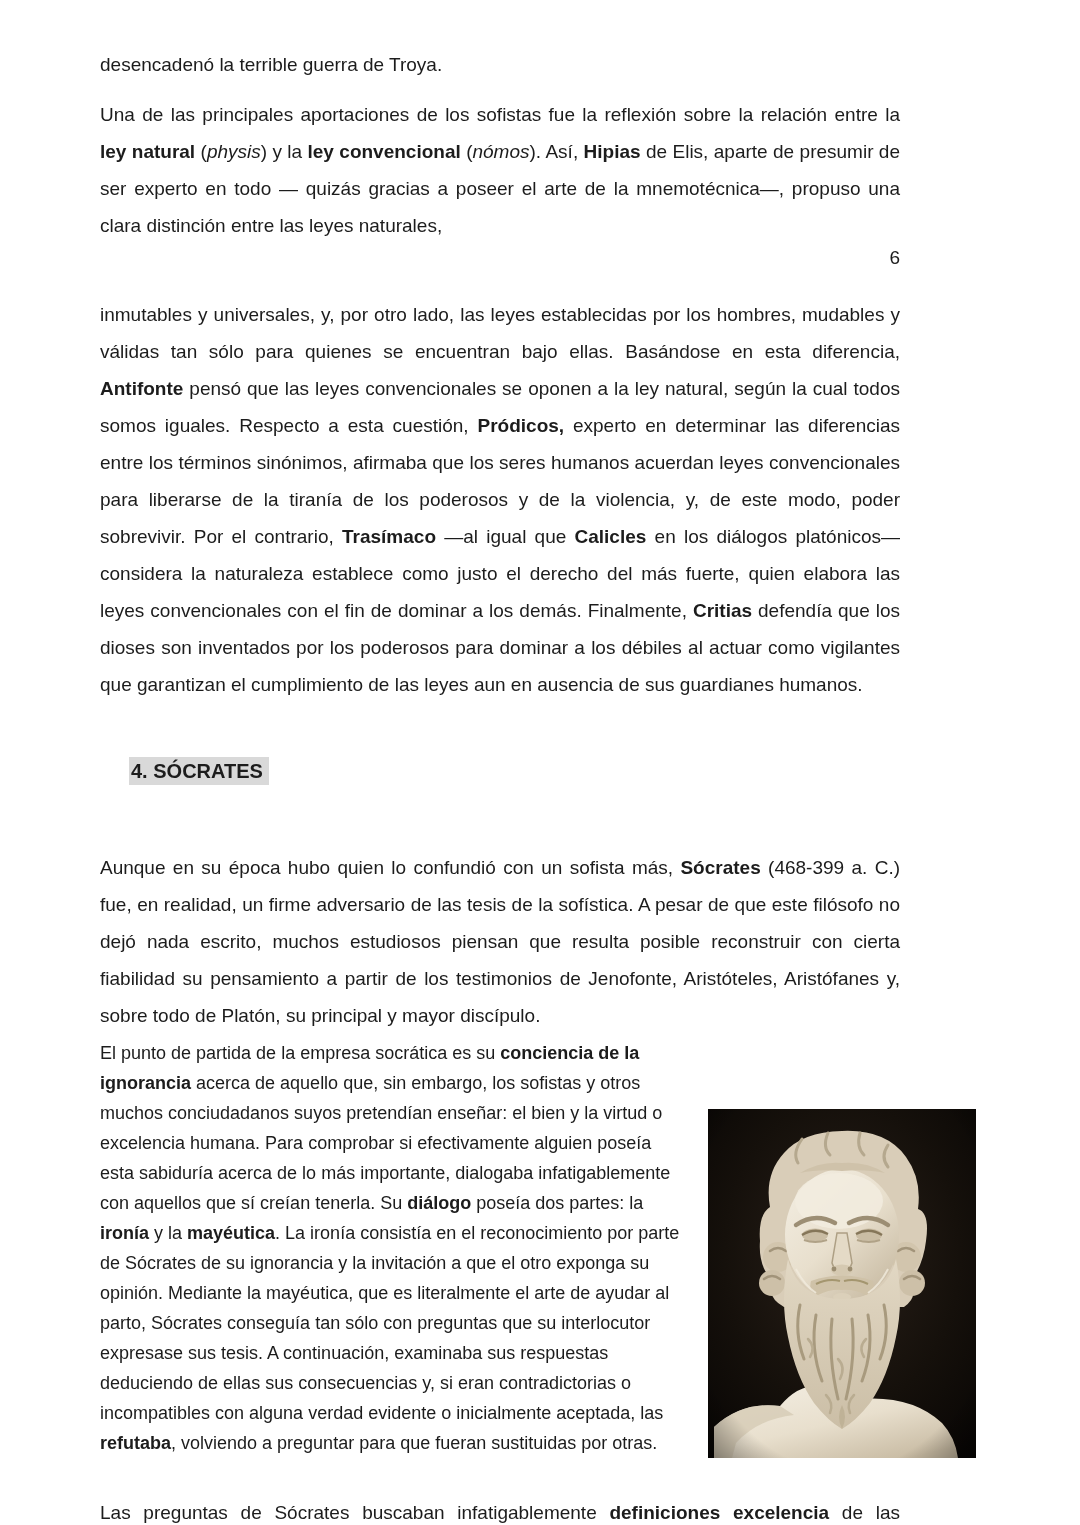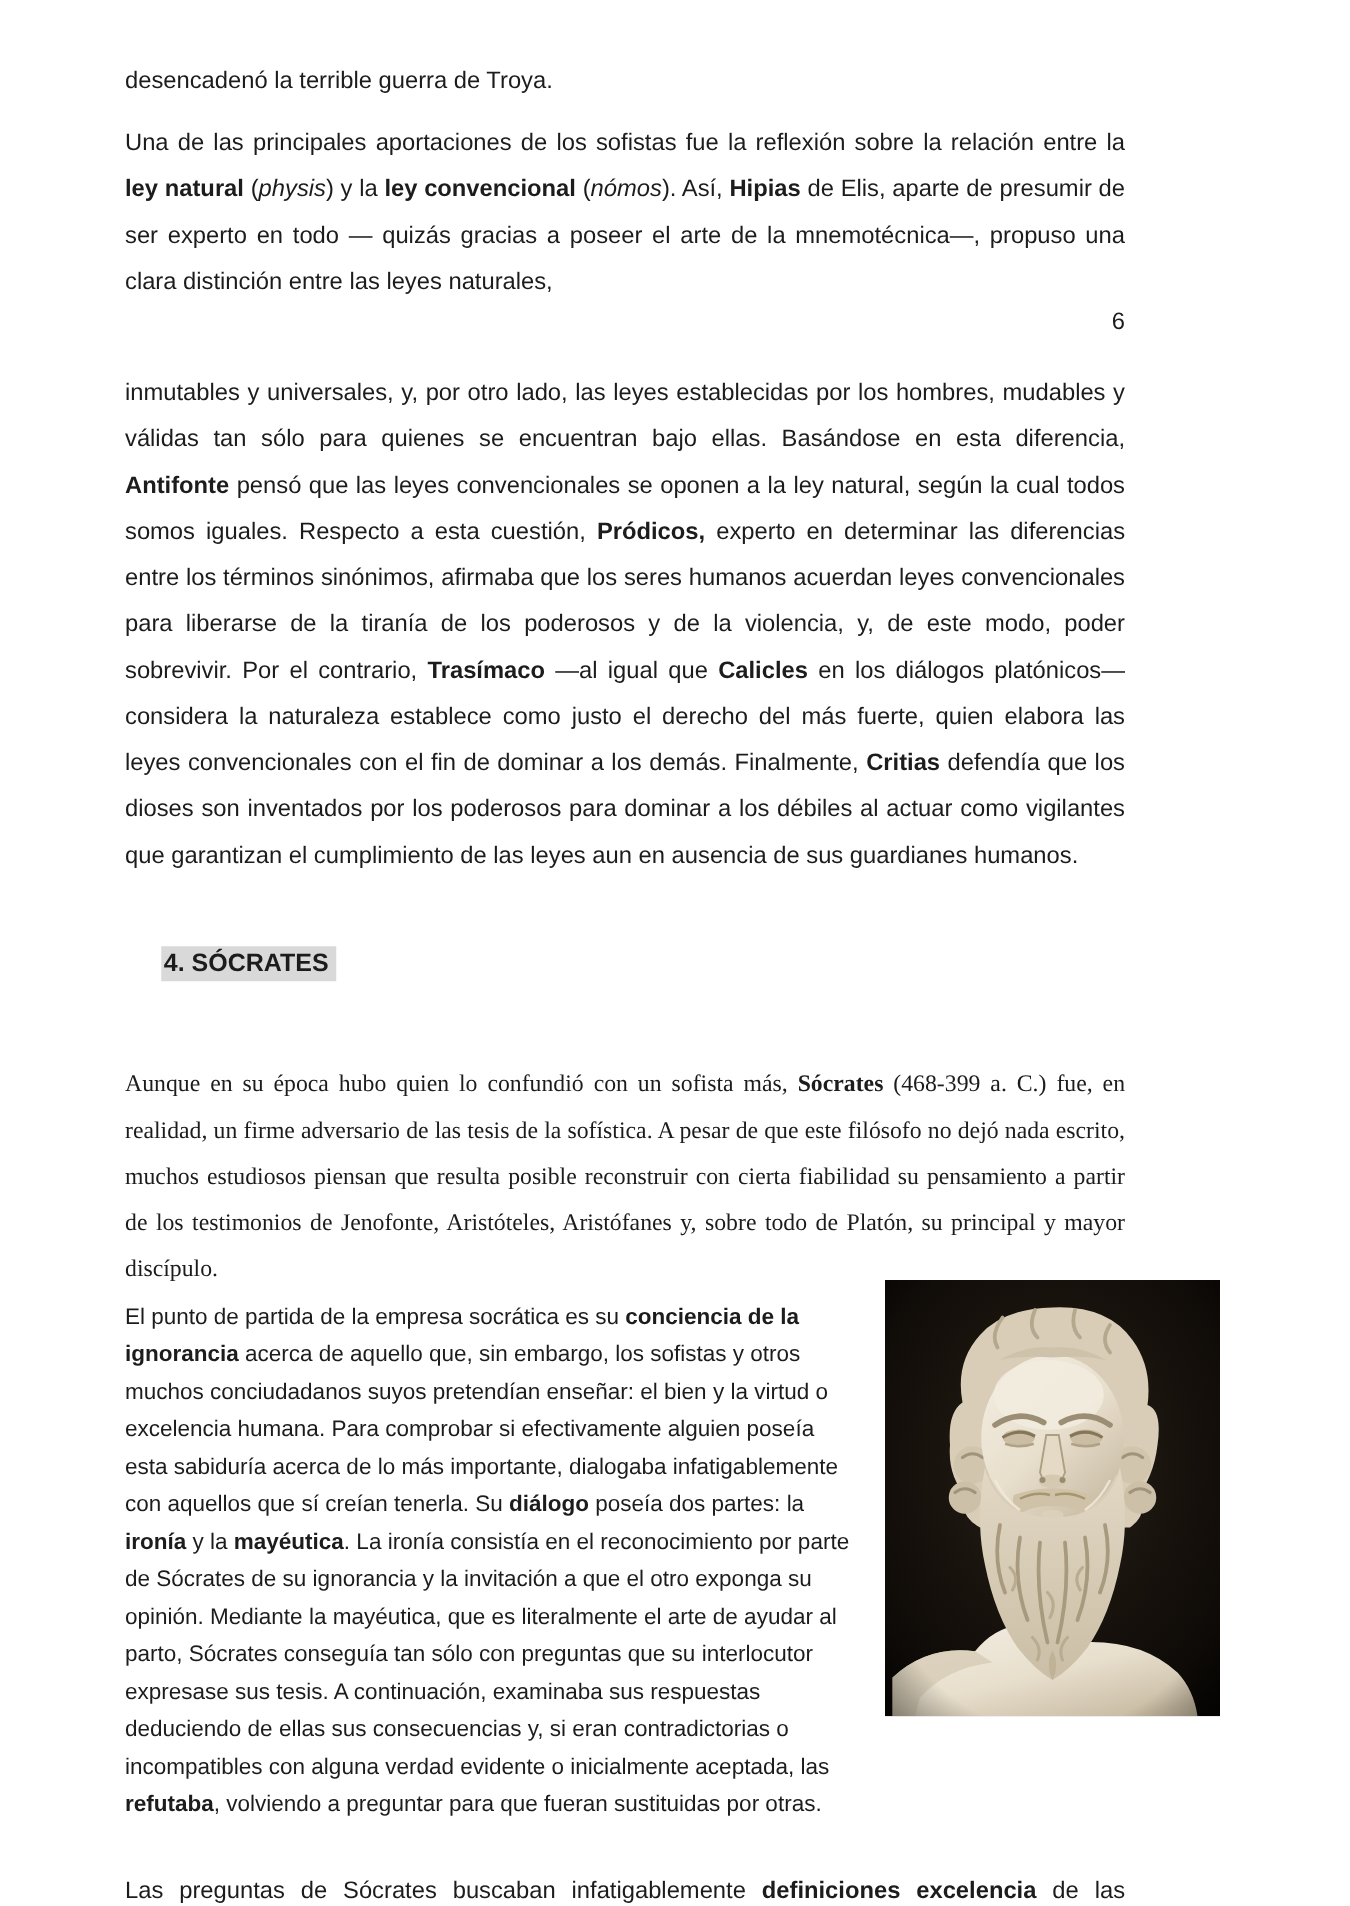--- a/index.html
+++ b/index.html
@@ -9,22 +9,22 @@
   .content { padding:46px 104px 0 100px; }
   .para { font-size:19px; line-height:37px; }
   .justify { text-align:justify; }
   .b { font-weight:bold; }
   .i { font-style:italic;margin-top:40px; }
   .page-num { text-align:right; font-size:19px; line-height:24px; margin-top:2px; }
   .p2 { margin-top:13px; }
   .p3 { margin-top:26px; }
   .heading { margin-top:54px; font-size:20px; line-height:28px; font-weight:bold;padding-left:29px; }
   .heading .hl { background:#d9d9d9; padding:3px 6px 3px 2px; }
-  .p4 { margin-top:64px;font-family:Liberation Serif, serif; }
-  .cols { display:flex; gap:24px; margin-top:4px; align-items:flex-start; }
+  .p4 { margin-top:64px; }
+  .cols { display:flex; gap:24px; margin-top:4px; align-items:flex-end; }
   .col-text { flex:0 0 584px; width:584px; font-size:18px; line-height:30px; }
   .bust { flex:0 0 268px; width:268px; height:349px; margin-top:-14px; }
   .bust svg { display:block; }
   .p6 { margin-top:36px; }
 </style>
 </head>
 <body>
 
 <div class="page">
   <div class="content">

